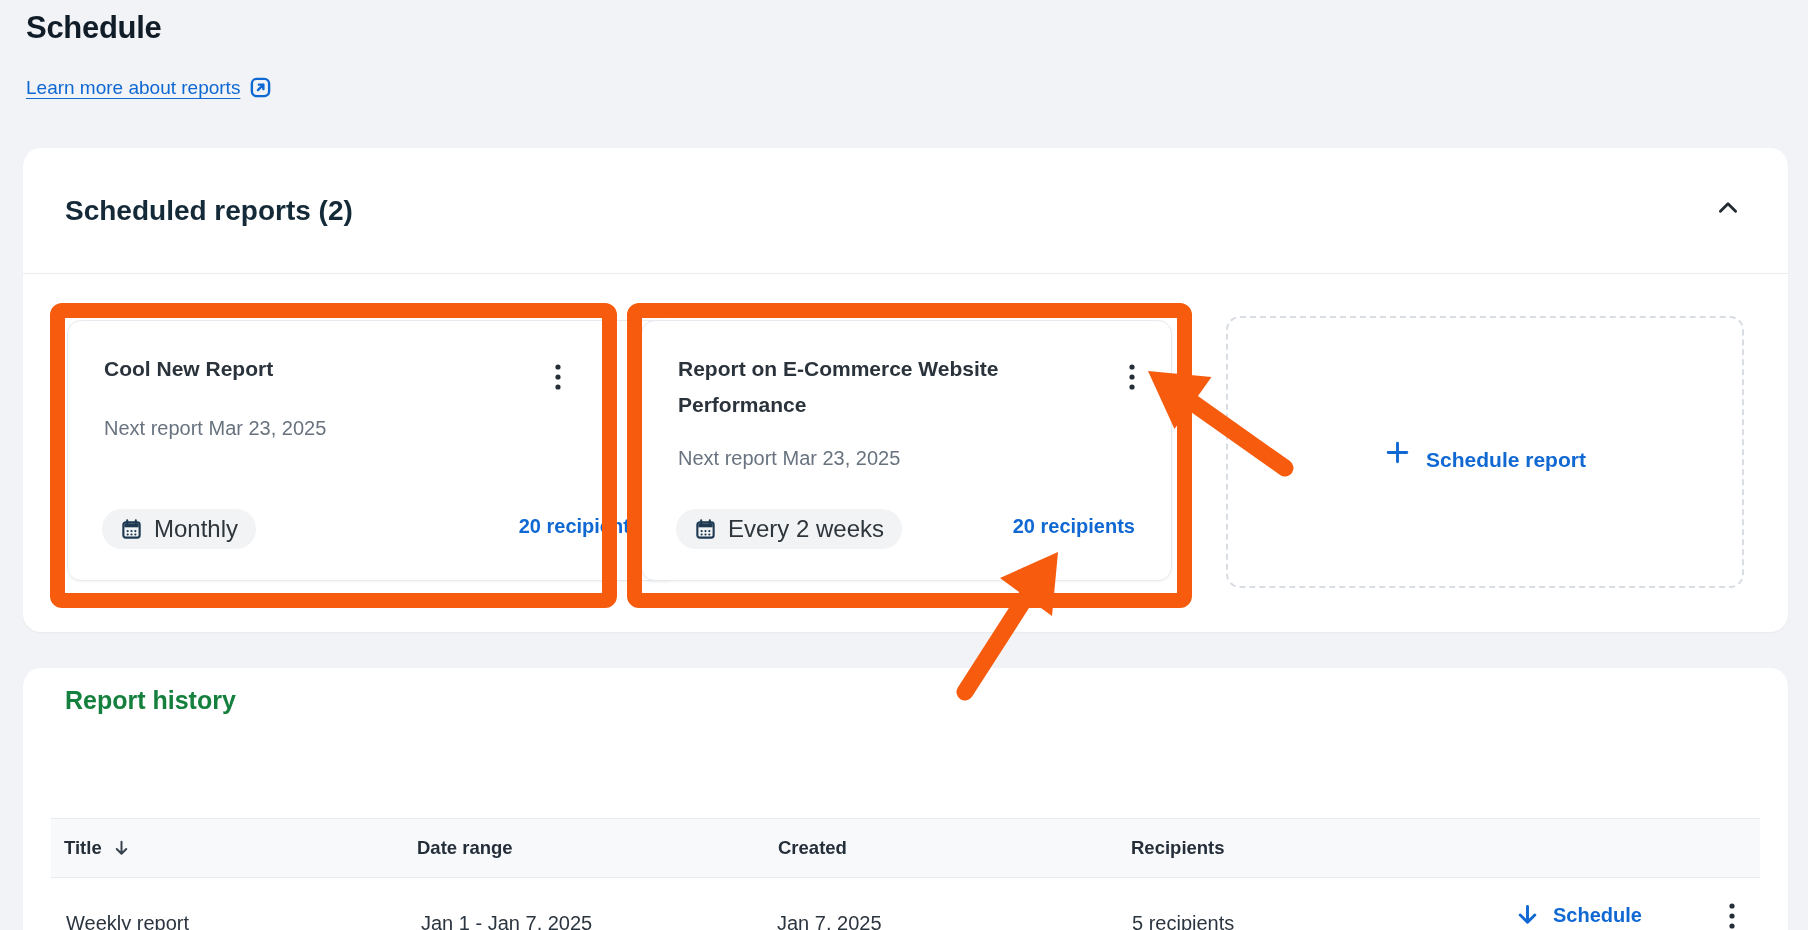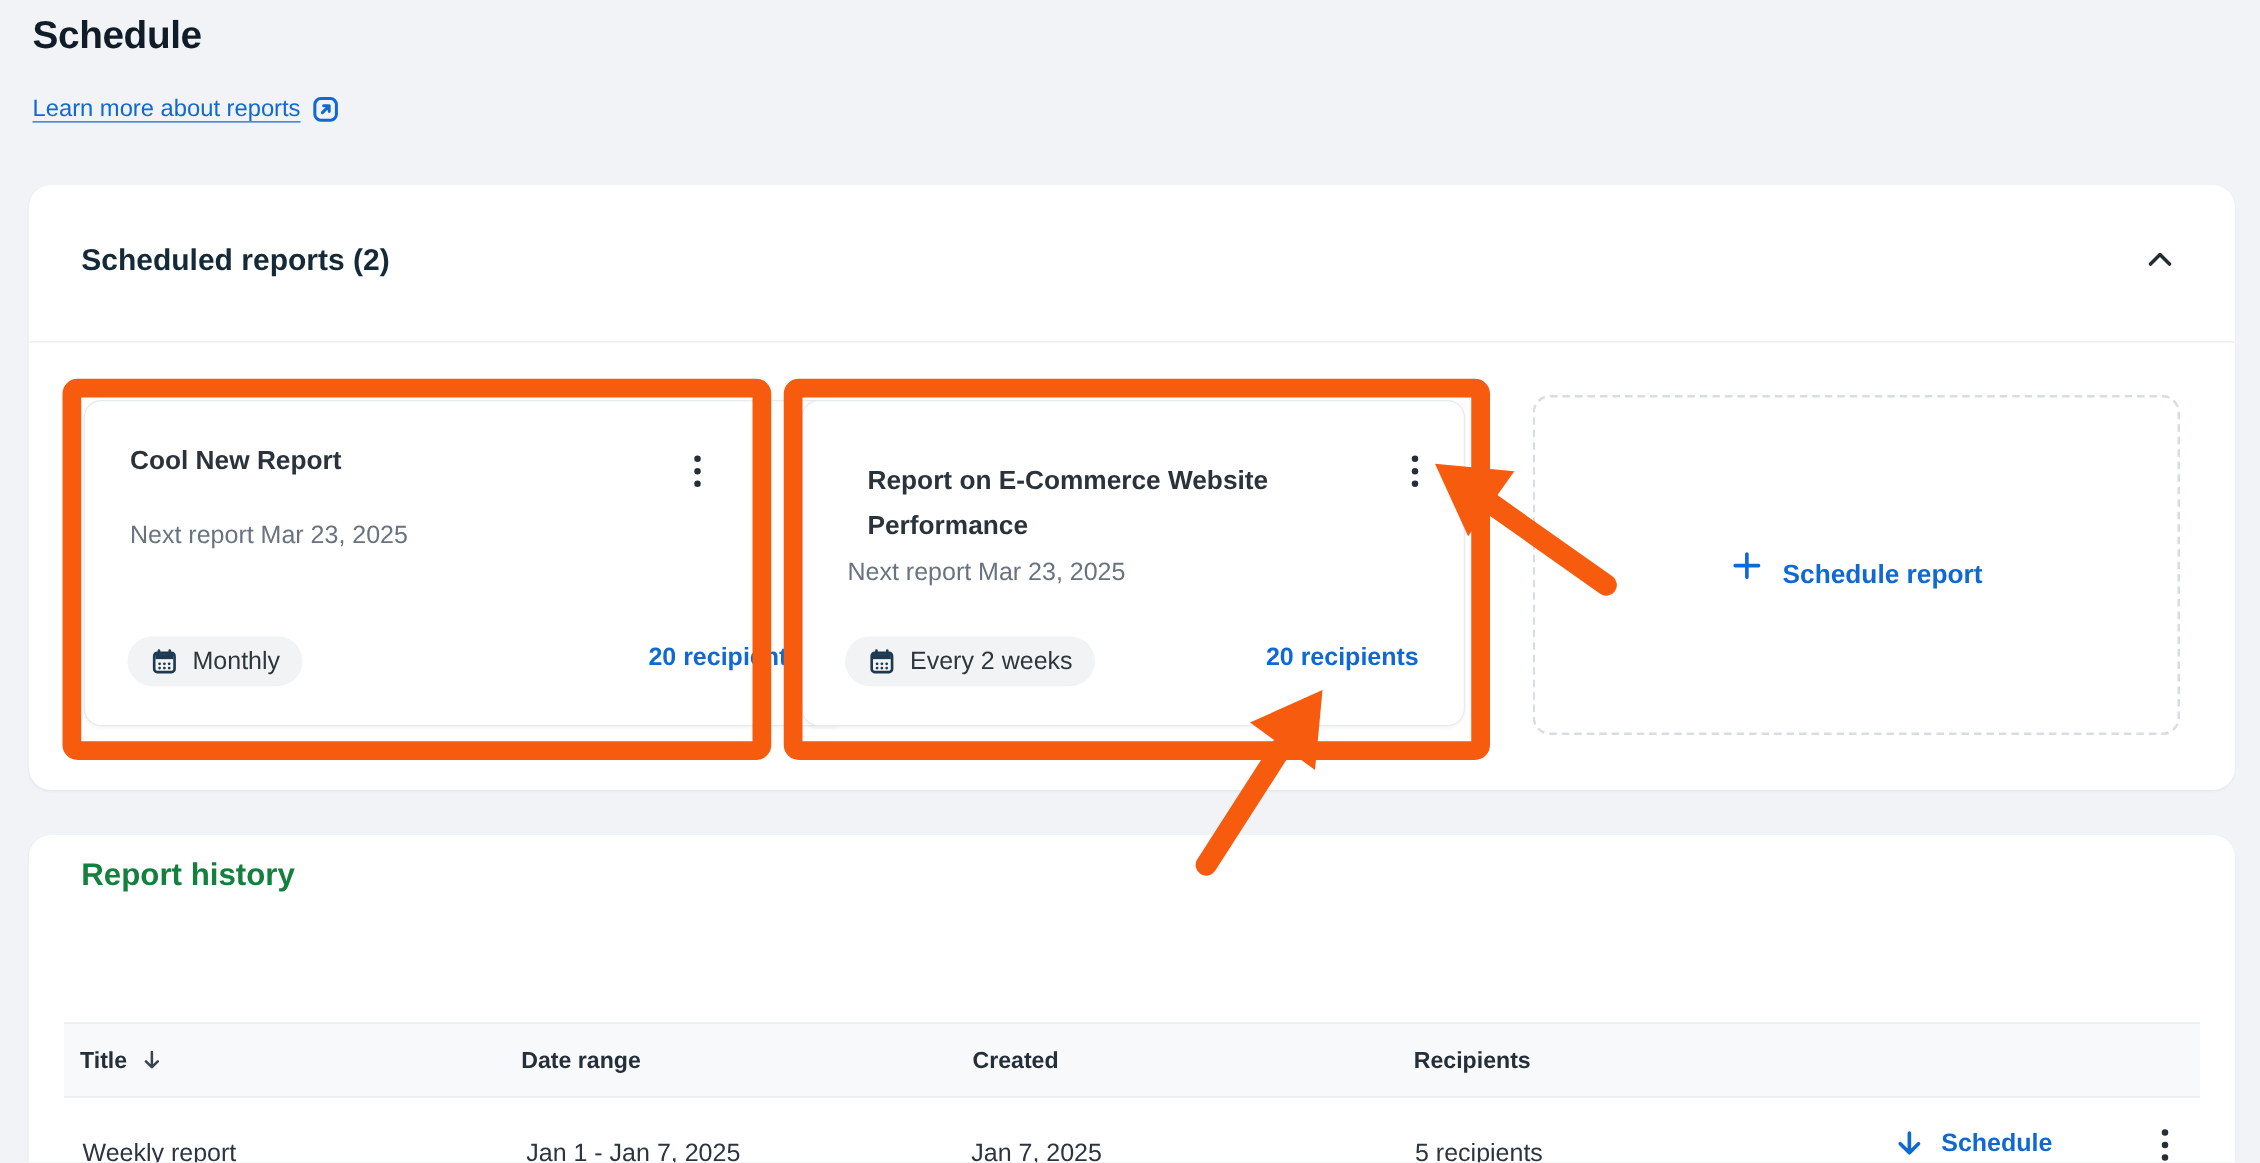--- a/index.html
+++ b/index.html
@@ -11,40 +11,40 @@
   .learn-link{position:absolute;left:26px;top:76px;display:flex;align-items:center;gap:9px;color:#1068d3;cursor:pointer;}
   .learn-link .txt{font-size:19px;font-weight:500;text-decoration:underline;text-underline-offset:4px;}
   .create-btn{position:absolute;left:1582px;top:26px;width:205px;height:60px;border:none;border-radius:30px;
     background:#1068d3;color:#ffffff;font-size:20.5px;font-weight:700;cursor:pointer;}
 
   
   .panel{position:absolute;left:23px;width:1765px;background:#ffffff;border-radius:18px;box-shadow:0 1px 2px rgba(16,30,40,.04);}
   .panel-scheduled{top:148px;height:484px;}
   .panel-history{top:668px;height:290px;}
   .section-title{position:absolute;left:42px;font-weight:700;color:#152a38;}
-  .panel-scheduled .section-title{top:47px;font-size:24px;}
+  .panel-scheduled .section-title{top:47px;font-size:28px;}
   .panel-history .section-title{top:18px;font-size:25px;font-weight:800;color:#15803d;}
   .panel-history .section-sub{position:absolute;left:42px;top:82px;font-size:19px;color:#3a454f;}
   .collapse-btn{position:absolute;left:1689px;top:44px;width:32px;height:32px;border:none;background:transparent;
     display:flex;align-items:center;justify-content:center;cursor:pointer;padding:0;}
   .divider{position:absolute;left:0;right:0;top:125px;height:1px;background:#e9ecf0;}
 
   
   .card{position:absolute;top:320px;height:261px;background:#ffffff;border:1.5px solid #e7eaee;border-radius:14px;
     box-shadow:0 1px 3px rgba(16,30,40,.05);cursor:pointer;}
   .card-1{left:67px;width:611px;}
   .card-2{left:641px;width:531px;}
   .card-title{position:absolute;left:36px;top:30px;font-size:21px;font-weight:700;color:#2a333b;max-width:372px;line-height:36px;}
   .card-next{position:absolute;left:36px;font-size:20px;color:#68737f;}
   .card-1 .card-next{top:96px;}
   .card-2 .card-next{top:126px;}
   .kebab-btn{position:absolute;left:474px;top:40px;width:32px;height:32px;border:none;background:transparent;
     display:flex;align-items:center;justify-content:center;cursor:pointer;padding:0;}
   .freq-badge{position:absolute;left:34px;top:188px;height:40px;display:inline-flex;align-items:center;gap:11px;
-    padding:0 18px;background:#f1f3f5;border-radius:20px;font-size:20px;color:#2e363c;}
+    padding:0 18px;background:#f1f3f5;border-radius:20px;font-size:24px;color:#2e363c;}
   .recipients-link{position:absolute;right:36px;top:194px;font-size:20px;font-weight:700;color:#1068d3;cursor:pointer;}
 
   .schedule-card{position:absolute;left:1226px;top:316px;width:518px;height:272px;border:2px dashed #d8dde3;border-radius:14px;
     display:flex;align-items:center;justify-content:center;gap:15px;cursor:pointer;background:transparent;}
   .schedule-card .lbl{font-size:21px;font-weight:700;color:#1068d3;margin-top:16px;}
 
   
   .hl-rect{position:absolute;border:15px solid #f75b0d;border-radius:12px;pointer-events:none;z-index:30;}
   .hl-rect-1{left:50px;top:303px;width:567px;height:305px;}
   .hl-rect-2{left:627px;top:303px;width:565px;height:305px;}
@@ -121,21 +121,21 @@
             <circle cx="12" cy="17.2" r="1.15" fill="#1d3a52"></circle>
             <circle cx="16" cy="17.2" r="1.15" fill="#1d3a52"></circle>
           </svg>
       </span>
       <span>Monthly</span>
     </span>
     <a class="recipients-link">20 recipients</a>
   </article>
 
   <article class="card card-2">
-    <h3 class="card-title" style="margin:16px;">Report on E-Commerce Website Performance</h3>
+    <h3 class="card-title" style="margin:0;">Report on E-Commerce Website Performance</h3>
     <button class="kebab-btn">
       <span style="display:flex;">
         <svg width="10" height="32" viewBox="0 0 10 32">
             <circle cx="5" cy="6" r="2.6" fill="#262f37"></circle>
             <circle cx="5" cy="16" r="2.6" fill="#262f37"></circle>
             <circle cx="5" cy="26" r="2.6" fill="#262f37"></circle>
           </svg>
       </span>
     </button>
     <p class="card-next" style="margin:0;">Next report Mar 23, 2025</p>

